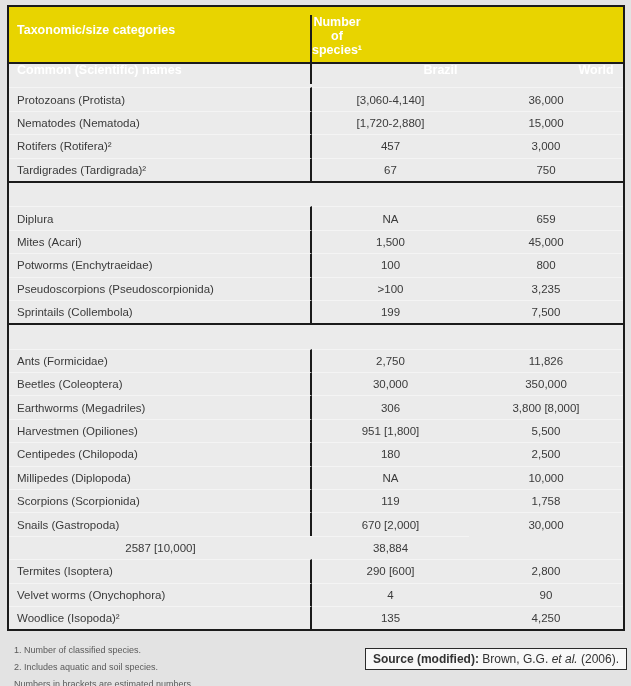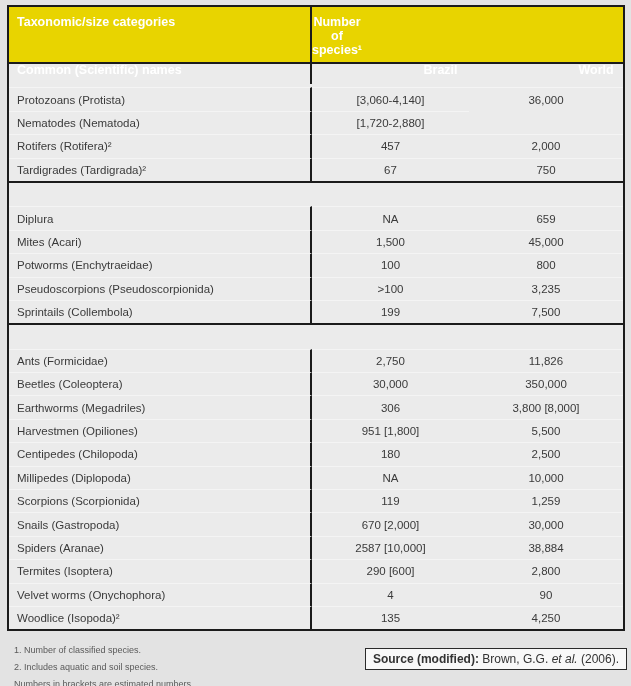--- a/index.html
+++ b/index.html
@@ -24,21 +24,21 @@
     background:#E8D400;
     color:#ffffff;
     height:55px;
     border-bottom:2px solid #1b1b1b;
   }
   .th-left{
     box-sizing:border-box;
     border-right:2px solid #1b1b1b;
     padding:8px 8px 7px 8px;
     display:flex;flex-direction:column;justify-content:space-between;
-    font-weight:bold;font-size:12.5px;
+    font-weight:bold;font-size:12.5px;margin-top:8px;
   }
   .th-right{
     box-sizing:border-box;
     padding:8px 0 7px 0;
     display:flex;flex-direction:row;justify-content:space-between;
     font-weight:bold;font-size:12.5px;
   }
   .th-group{text-align:center;}
   .th-cols{display:grid;grid-template-columns:157px 154px;margin-top:48px;}
   .th-col{text-align:center;}
@@ -109,25 +109,26 @@
           <div class="cell val"></div>
         </div>
         <div class="row">
           <div class="cell name">Protozoans (Protista)</div>
           <div class="cell val">[3,060-4,140]</div>
           <div class="cell val">36,000</div>
         </div>
         <div class="row">
           <div class="cell name">Nematodes (Nematoda)</div>
           <div class="cell val">[1,720-2,880]</div>
+          <div class="cell val">15,000</div>
         </div>
         <div class="row">
           <div class="cell name">Rotifers (Rotifera)²</div>
           <div class="cell val">457</div>
-          <div class="cell val">2,000</div>
+          <div class="cell val">3,000</div>
         </div>
         <div class="row">
           <div class="cell name">Tardigrades (Tardigrada)²</div>
           <div class="cell val">67</div>
           <div class="cell val">750</div>
         </div>
         <div class="row section-row">
           <div class="cell name section-name">Mesofauna</div>
           <div class="cell val"></div>
           <div class="cell val"></div>
@@ -188,29 +189,28 @@
           <div class="cell val">2,500</div>
         </div>
         <div class="row">
           <div class="cell name">Millipedes (Diplopoda)</div>
           <div class="cell val">NA</div>
           <div class="cell val">10,000</div>
         </div>
         <div class="row">
           <div class="cell name">Scorpions (Scorpionida)</div>
           <div class="cell val">119</div>
-          <div class="cell val">1,259</div>
+          <div class="cell val">1,758</div>
         </div>
         <div class="row">
           <div class="cell name">Snails (Gastropoda)</div>
           <div class="cell val">670 [2,000]</div>
           <div class="cell val">30,000</div>
         </div>
         <div class="row">
-          <div class="cell name">Spiders (Aranae)</div>
           <div class="cell val">2587 [10,000]</div>
           <div class="cell val">38,884</div>
         </div>
         <div class="row">
           <div class="cell name">Termites (Isoptera)</div>
           <div class="cell val">290 [600]</div>
           <div class="cell val">2,800</div>
         </div>
         <div class="row">
           <div class="cell name">Velvet worms (Onychophora)</div>

